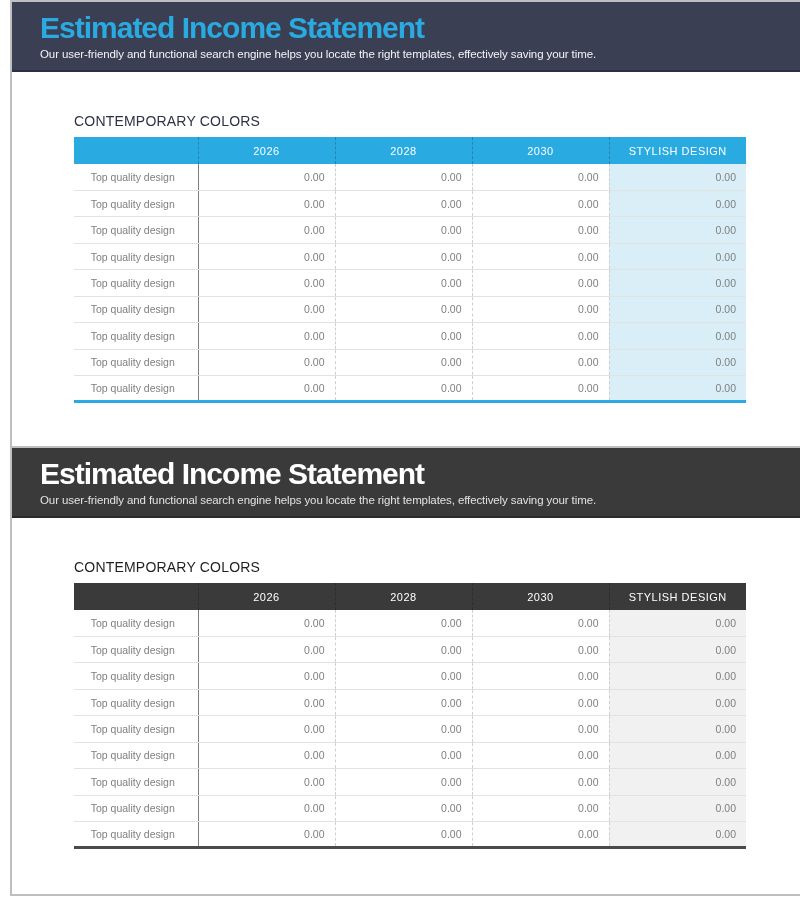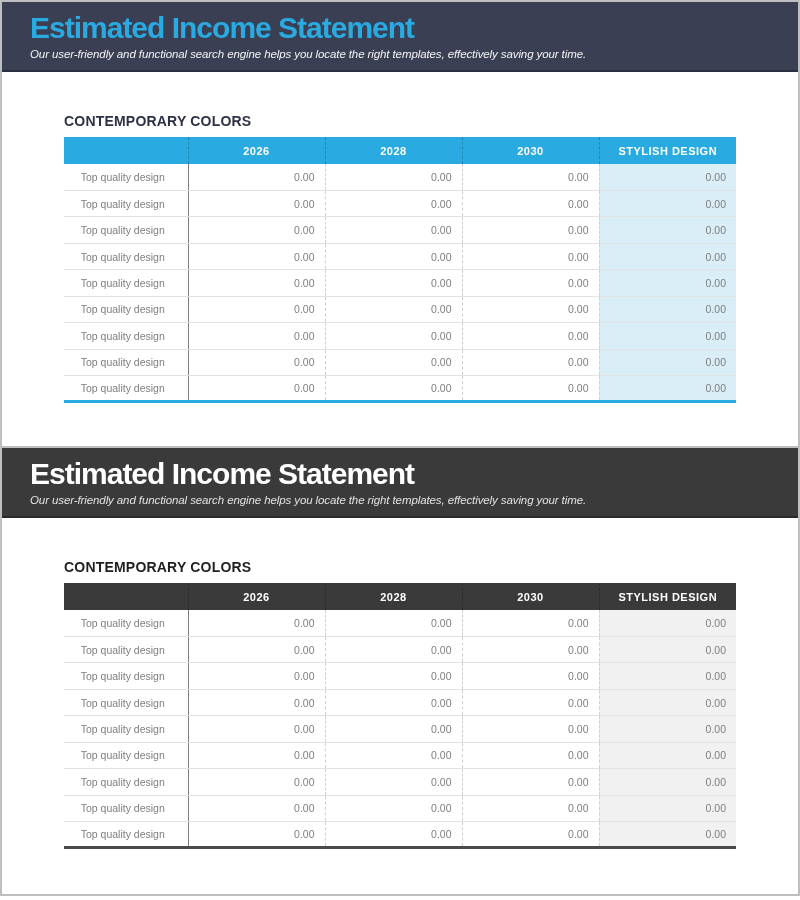--- a/index.html
+++ b/index.html
@@ -9,52 +9,52 @@
     --highlight-column-blue:#d9eef7;
     --highlight-column-gray:#f1f1f1;
     --table-text-gray:#7f7f7f;
     --dark-border:#4a4a4a;
     --outer-border:#bfbfbf;
   }
   *{margin:0;padding:0;box-sizing:border-box;}
   html,body{width:800px;background:#ffffff;font-family:"Liberation Sans",sans-serif;}
   body{height:900px;overflow:hidden;}
 
-  .page{width:800px;height:900px;background:#fff;}
+  .page{width:800px;height:900px;background:#fff;padding-left:10px;}
 
   .panel{width:800px;background:#fff;border:2px solid var(--outer-border);}
   .panel-blue{height:447px;border-bottom-width:1px;}
   .panel-dark{height:449px;border-top-width:1px;}
 
   .panel-header{height:70px;padding:7px 28px 0 28px;border-bottom:2px solid rgba(0,0,0,0.25);}
   .panel-blue .panel-header{background:var(--panel-blue-header-bg);}
   .panel-dark .panel-header{background:var(--panel-dark-header-bg);}
 
   .panel-title{font-size:30px;font-weight:bold;letter-spacing:-1px;line-height:37px;white-space:nowrap;}
   .panel-blue .panel-title{color:var(--accent-blue);}
   .panel-dark .panel-title{color:#ffffff;}
 
-  .panel-subtitle{font-size:11.5px;letter-spacing:-0.1px;margin-top:2px;white-space:nowrap;font-style:italic;}
+  .panel-subtitle{font-size:11.5px;letter-spacing:-0.1px;margin-top:2px;white-space:nowrap;}
   .panel-blue .panel-subtitle{color:#f4f4f6;}
   .panel-dark .panel-subtitle{color:#e2e2e2;}
 
   .content{margin:0 62px;}
 
-  .section-heading{margin-top:42px;font-size:14px;line-height:15px;font-weight:bold;letter-spacing:0.2px;white-space:nowrap;}
+  .section-heading{margin-top:42px;font-size:14px;line-height:15px;font-weight:normal;letter-spacing:0.2px;white-space:nowrap;}
   .panel-blue .section-heading{color:#2d3145;}
   .panel-dark .section-heading{color:#1f1f1f;}
 
   table.data-table{width:672px;margin-top:8px;border-collapse:collapse;table-layout:fixed;}
   .panel-blue table.data-table{border-bottom:3px solid var(--accent-blue);}
   .panel-dark table.data-table{border-bottom:3px solid var(--dark-border);}
 
   col.col-label{width:124px;}
   col.col-val{width:137px;}
 
-  thead th{height:27px;font-size:11px;font-weight:bold;letter-spacing:0.5px;color:#ffffff;text-align:center;vertical-align:middle;border-left:1px dashed rgba(0,0,0,0.22);}
+  thead th{height:27px;font-size:11px;font-weight:normal;letter-spacing:0.5px;color:#ffffff;text-align:center;vertical-align:middle;border-left:1px dashed rgba(0,0,0,0.22);}
   thead th:first-child{border-left:none;}
   .panel-blue thead th{background:var(--accent-blue);}
   .panel-dark thead th{background:var(--panel-dark-header-bg);}
 
   tbody td{height:26.45px;font-size:10.5px;color:var(--table-text-gray);text-align:right;vertical-align:middle;border-bottom:1px solid #e2e2e2;background:#ffffff;}
   tbody tr:last-child td{border-bottom:none;}
   tbody td.cell-label{padding-right:6px;text-align:center;}
   tbody td.cell-val{padding-right:10px;border-left:1px dashed #cfcfcf;}
   tbody td.cell-val.first-val{border-left:1px solid #7d7d7d;}
   .panel-blue tbody td.col-highlight{background:var(--highlight-column-blue);}

